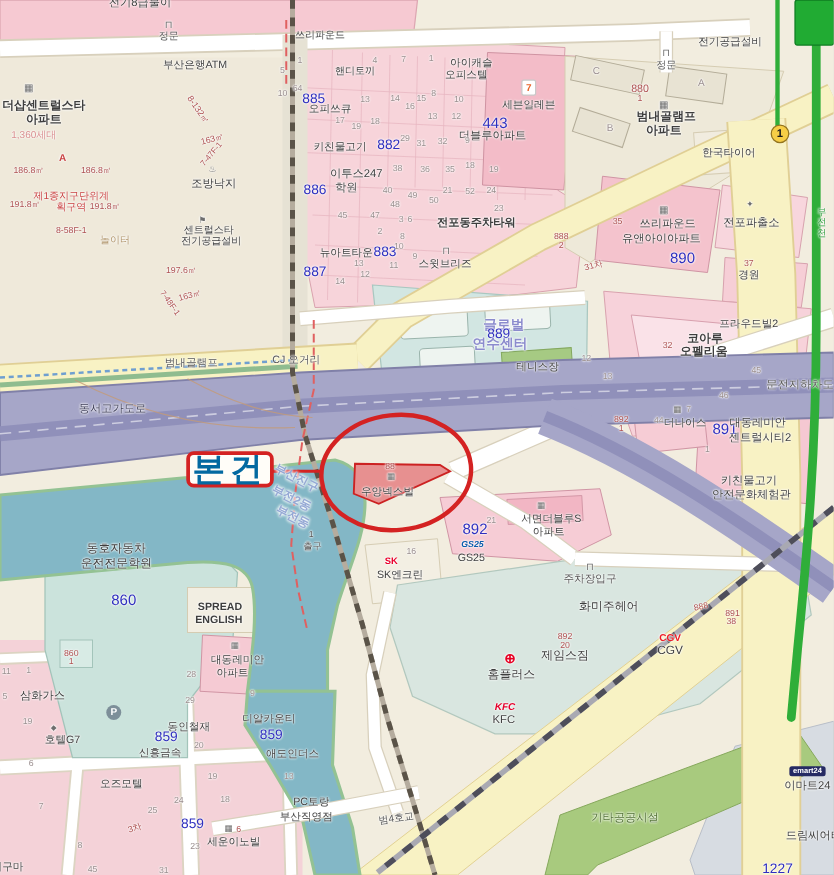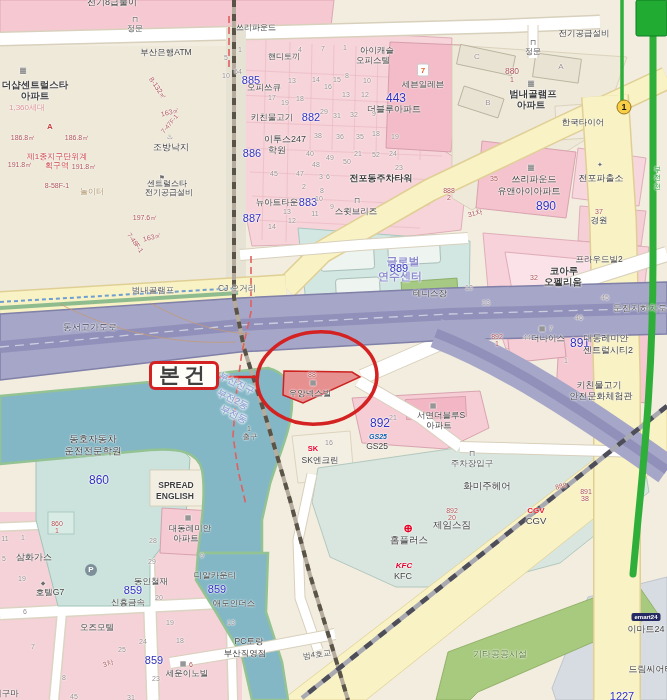--- a/index.html
+++ b/index.html
@@ -33,22 +33,22 @@
   .logo-emart{background:#252a63;color:#fff;padding:1px 3px;border-radius:2px;text-shadow:none;font-weight:bold;}
   .logo-seven{background:#fff;border:1px solid #c9c9c9;border-radius:2px;width:10px;height:11px;
       display:flex;align-items:center;justify-content:center;color:#e8652a;font-weight:800;text-shadow:none;}
   .badge-line1{background:#f7ce46;border:1.5px solid #93741f;border-radius:50%;width:13px;height:13px;
       display:flex;align-items:center;justify-content:center;color:#1a1a1a;font-weight:bold;text-shadow:none;}
   .badge-p{background:#7d8f99;border-radius:50%;width:12px;height:12px;
       display:flex;align-items:center;justify-content:center;color:#fff;font-weight:bold;text-shadow:none;}
   #callout{position:absolute;left:149px;top:361px;width:64px;height:23px;z-index:3;
       background:#fffdf8;border:3px solid #d42222;border-radius:6px;
       display:flex;align-items:center;justify-content:center;}
-  #callout span{font-family:"Liberation Serif",serif;font-weight:bold;font-size:21px;
-      color:#404040;letter-spacing:4px;line-height:1;}
+  #callout span{font-family:"Liberation Serif",serif;font-weight:bold;font-size:26px;
+      color:#0369a1;letter-spacing:4px;line-height:1;}
 </style>
 </head>
 <body>
 
 <div id="map">
 <svg id="base" width="667" height="700" viewBox="0 0 667 700">
   <rect x="0" y="0" width="667" height="700" fill="#f2eddf"></rect>
   <rect x="0" y="46" width="230" height="250" fill="#efe9da"></rect>
   <rect x="0" y="512" width="242" height="188" fill="#f4d2d8"></rect>
 
@@ -163,21 +163,21 @@
   <path d="M622,0 L622,102" stroke="#2fae39" stroke-width="3.5" fill="none"></path>
 
   <polygon points="284,371 352,372 360,377 303,403 283,395" fill="#e79090" stroke="#cc2222" stroke-width="1.5"></polygon>
   <line x1="218" y1="377" x2="258" y2="377" stroke="#d42222" stroke-width="2.5"></line>
   <ellipse cx="317" cy="378" rx="60" ry="46" fill="none" stroke="#d42222" stroke-width="3.5" transform="rotate(-6 317 378)"></ellipse>
 </svg>
 <div id="labels">
       <span class="lb c-poi" style="left: 112px; top: 2px; font-size: 9px; transform: translate(-50%, -50%);">전기8급물이</span>
       <span class="lb c-icon" style="left: 135px; top: 20px; font-size: 8px; transform: translate(-50%, -50%);">⊓</span>
       <span class="lb c-road" style="left: 135px; top: 29px; font-size: 8px; transform: translate(-50%, -50%);">정문</span>
-      <span class="lb c-poi" style="left: 166px; top: 52px; font-size: 8.5px; transform: translate(-50%, -50%);">부산은행ATM</span>
+      <span class="lb c-poi" style="left: 156px; top: 52px; font-size: 8.5px; transform: translate(-50%, -50%);">부산은행ATM</span>
       <span class="lb c-icon" style="left: 23px; top: 71px; font-size: 8px; transform: translate(-50%, -50%);">▦</span>
       <span class="lb c-poi bd" style="left: 35px; top: 85px; font-size: 9.5px; transform: translate(-50%, -50%);">더샵센트럴스타</span>
       <span class="lb c-poi bd" style="left: 35px; top: 96px; font-size: 9.5px; transform: translate(-50%, -50%);">아파트</span>
       <span class="lb c-salmon" style="left: 27px; top: 108px; font-size: 8px; transform: translate(-50%, -50%);">1,360세대</span>
       <span class="lb c-reddist bd" style="left: 50px; top: 127px; font-size: 8px; transform: translate(-50%, -50%);">A</span>
       <span class="lb c-red" style="left: 23px; top: 137px; font-size: 7px; transform: translate(-50%, -50%);">186.8㎡</span>
       <span class="lb c-red" style="left: 77px; top: 137px; font-size: 7px; transform: translate(-50%, -50%);">186.8㎡</span>
       <span class="lb c-reddist" style="left: 57px; top: 157px; font-size: 8px; transform: translate(-50%, -50%);">제1종지구단위계</span>
       <span class="lb c-reddist" style="left: 57px; top: 166px; font-size: 8px; transform: translate(-50%, -50%);">획구역</span>
       <span class="lb c-red" style="left: 20px; top: 164px; font-size: 7px; transform: translate(-50%, -50%);">191.8㎡</span>

